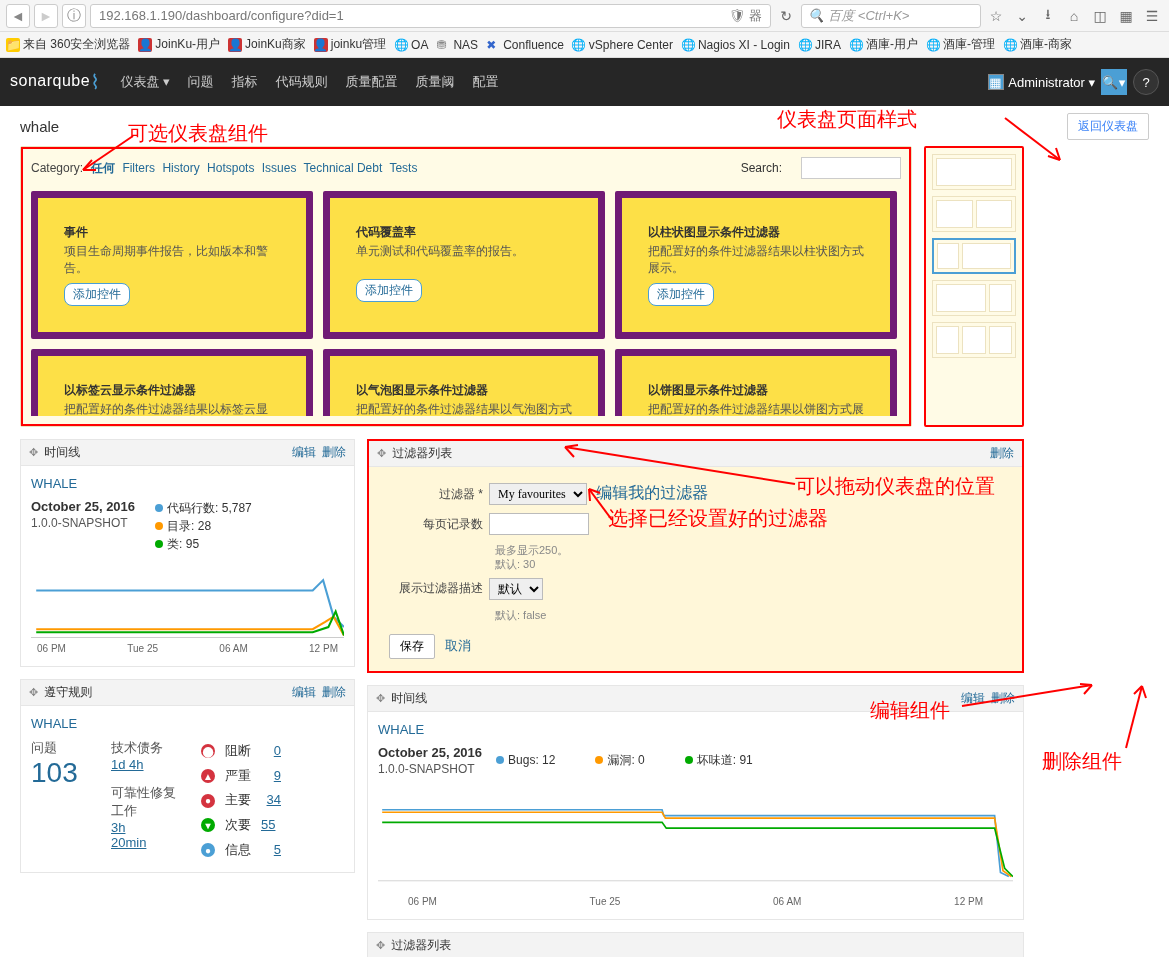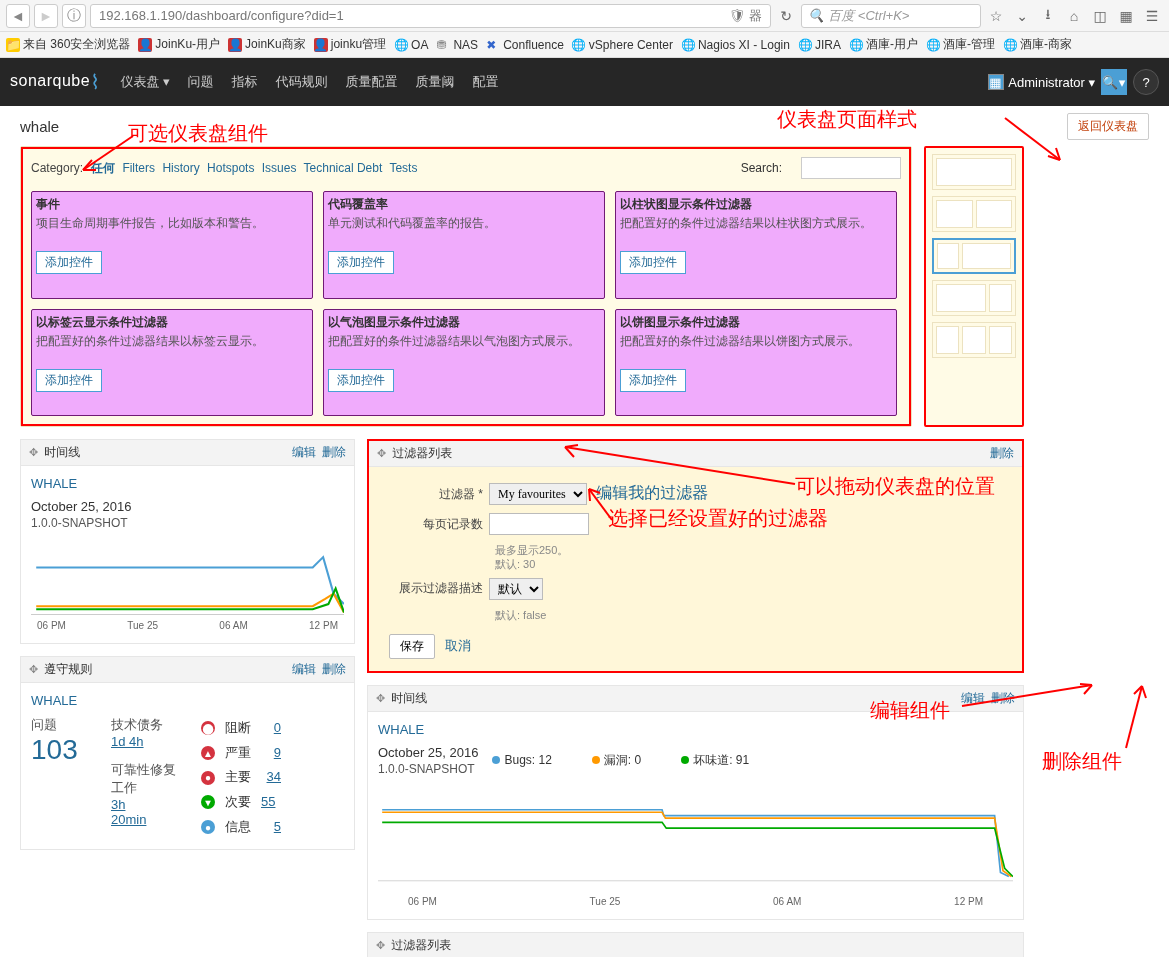--- a/index.html
+++ b/index.html
@@ -26,61 +26,61 @@
 .sq-nav { display: flex; gap: 18px; font-size: 13px; }
 .sq-nav-item { color: #ccc; cursor: pointer; }
 .sq-right { margin-left: auto; display: flex; align-items: center; gap: 6px; }
 .sq-user { display: flex; align-items: center; gap: 4px; color: #fff; font-size: 13px; }
 .sq-search { width: 26px; height: 26px; background: #4b9fd5; display: flex; align-items: center; justify-content: center; color: #fff; font-size: 13px; }
 .sq-help { width: 26px; height: 26px; background: #333; display: flex; align-items: center; justify-content: center; color: #fff; border-radius: 50%; border:1px solid #555;}
 
 
 .proj-header { height: 40px; display: flex; align-items: center; padding: 0 20px; }
 .proj-name { font-size: 15px; color: #333; }
-.btn-outline { margin-left: auto; border: 1px solid #ccc; background: #fff; padding: 4px 10px; border-radius: 2px; color: #c2410c; font-size: 12px; cursor: pointer; }
+.btn-outline { margin-left: auto; border: 1px solid #ccc; background: #fff; padding: 4px 10px; border-radius: 2px; color: #3b82f6; font-size: 12px; cursor: pointer; }
 
 
 .main { padding: 0 15px 20px 20px; display: flex; gap: 12px; }
 .left-col { width: 1004px; }
 
 
 .widget-sel { background: #fffbe6; border: 1px solid #ece2c0; padding: 10px; position: relative; border-radius: 2px;}
 .red-frame-1 { position: absolute; inset: 0; border: 2px solid red; pointer-events: none; }
 .cat-row { display: flex; align-items: center; gap: 8px; font-size: 12px; padding-bottom: 8px;}
 .cat-label { color: #444; }
 .cat-links a { margin-right: 4px; }
 .cat-links a.active { font-weight: bold; }
 .cat-search { margin-left: auto; display: flex; align-items: center; gap: 19px; font-size: 12px;}
 .cat-search input { border: 1px solid #ccc; height: 22px; width: 100px; padding: 0 4px; }
 
 .widgets-grid { display: grid; grid-template-columns: repeat(3, 1fr); gap: 10px; margin-top: 4px; height: 225px; overflow-y: scroll; padding-right: 4px;}
-.widget-card { background: #f0abfc; border: 1px solid #701a75; padding: 4px; border-radius: 2px;}
+.widget-card { background: #fde047; border: 7px solid #701a75; padding: 26px; border-radius: 2px;}
 .widget-title { font-weight: bold; font-size: 12px; margin-bottom: 2px; }
 .widget-desc { font-size: 12px; color: #555; margin-bottom: 6px; min-height: 30px;}
-.add-btn { border: 1px solid #4b9fd5; color: #236a97; background: #fff; padding: 2px 8px; font-size: 12px; border-radius: 0; cursor: pointer; }
+.add-btn { border: 1px solid #4b9fd5; color: #236a97; background: #fff; padding: 2px 8px; font-size: 12px; border-radius: 8px; cursor: pointer; }
 
 
 .layouts { border: 2px solid red; background: #fffbe6; padding: 6px; display: flex; flex-direction: column; gap: 6px; border-radius: 2px;}
 .layout-thumb { background: #fffbe6; border: 1px solid #ece2c0; width: 84px; height: 36px; display: flex; gap: 3px; padding: 3px; cursor: pointer; }
 .layout-thumb.active { border: 2px solid #4b9fd5; }
 .layout-thumb span { background: #fff; border: 1px solid #ece2c0; flex: 1; }
 
 
 .dash-area { display: flex; gap: 12px; margin-top: 12px; }
 .dash-left { width: 335px; }
 .dash-right { flex: 1; }
 
 .widget-box { border: 1px solid #e6e6e6; margin-bottom: 12px; background: #fff; }
 .widget-header { background: #f3f3f3; padding: 4px 8px; display: flex; align-items: center; border-bottom: 1px solid #e6e6e6; font-size: 12px; }
 .drag-ico { color: #888; margin-right: 6px; cursor: move; font-size: 11px;}
 .widget-actions { margin-left: auto; display: flex; gap: 6px; font-size: 12px;}
 .widget-body { padding: 10px; position: relative; }
 
 .w-whale { color: #236a97; font-size: 13px; margin-bottom: 8px; display: inline-block; }
-.w-date { font-weight: normal; font-size: 13px; }
+.w-date { font-weight: bold; font-size: 13px; }
 .w-snap { font-size: 12px; color: #555; margin-top: 2px;}
 .legend { font-size: 12px; margin-left: 10px;}
 .legend-row { display: flex; align-items: center; gap: 4px; line-height: 1.5;}
 .dot { width: 8px; height: 8px; border-radius: 50%; display: inline-block; }
 
 .mini-chart { height: 80px; position: relative; margin-top: 8px;}
 .mini-chart svg { width: 100%; height: 100%; }
 .x-axis { display: flex; justify-content: space-between; font-size: 10px; color: #666; padding: 2px 6px;}
 
 
@@ -342,20 +342,34 @@
               <a>删除</a>
             </div>
           </div>
           <div class="widget-body">
             <a class="w-whale">WHALE</a>
             <div style="display:flex;gap:10px">
               <div>
                 <div class="w-date">October 25, 2016</div>
                 <div class="w-snap">1.0.0-SNAPSHOT</div>
               </div>
+              <div class="legend">
+                <div class="legend-row">
+                    <span class="dot" style="background:#4b9fd5"></span>
+                    <span>代码行数: 5,787</span>
+                  </div>
+                <div class="legend-row">
+                    <span class="dot" style="background:#f90"></span>
+                    <span>目录: 28</span>
+                  </div>
+                <div class="legend-row">
+                    <span class="dot" style="background:#0a0"></span>
+                    <span>类: 95</span>
+                  </div>
+              </div>
             </div>
             <div class="mini-chart">
               <svg viewBox="0 0 300 70">
                 <polyline points="5,25 270,25 280,15 290,50 300,60" stroke="#4b9fd5" stroke-width="2" fill="none"></polyline>
                 <polyline points="5,62 270,62 282,55 290,50 300,68" stroke="#f90" stroke-width="2" fill="none"></polyline>
                 <polyline points="5,65 270,65 285,60 292,45 300,68" stroke="#0a0" stroke-width="2" fill="none"></polyline>
                 <line x1="0" y1="70" x2="300" y2="70" stroke="#ccc"></line>
               </svg>
             </div>
             <div class="x-axis">

